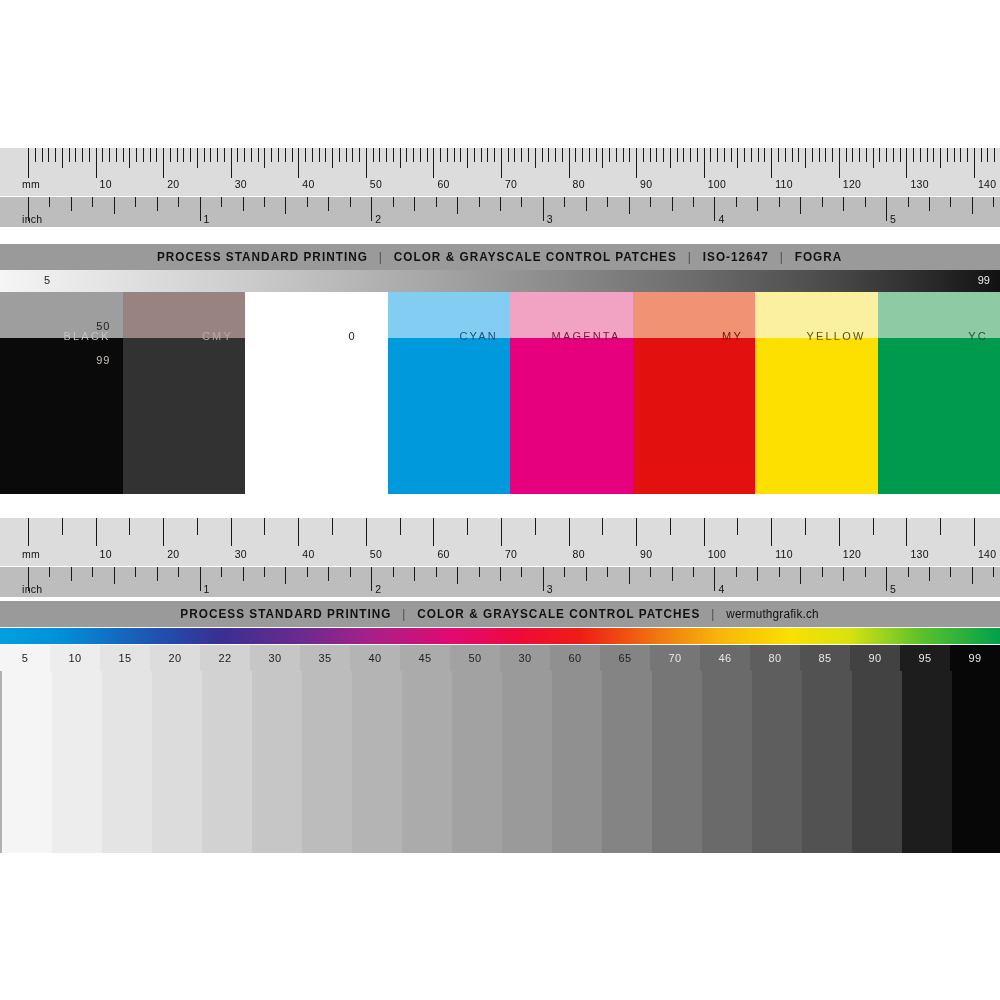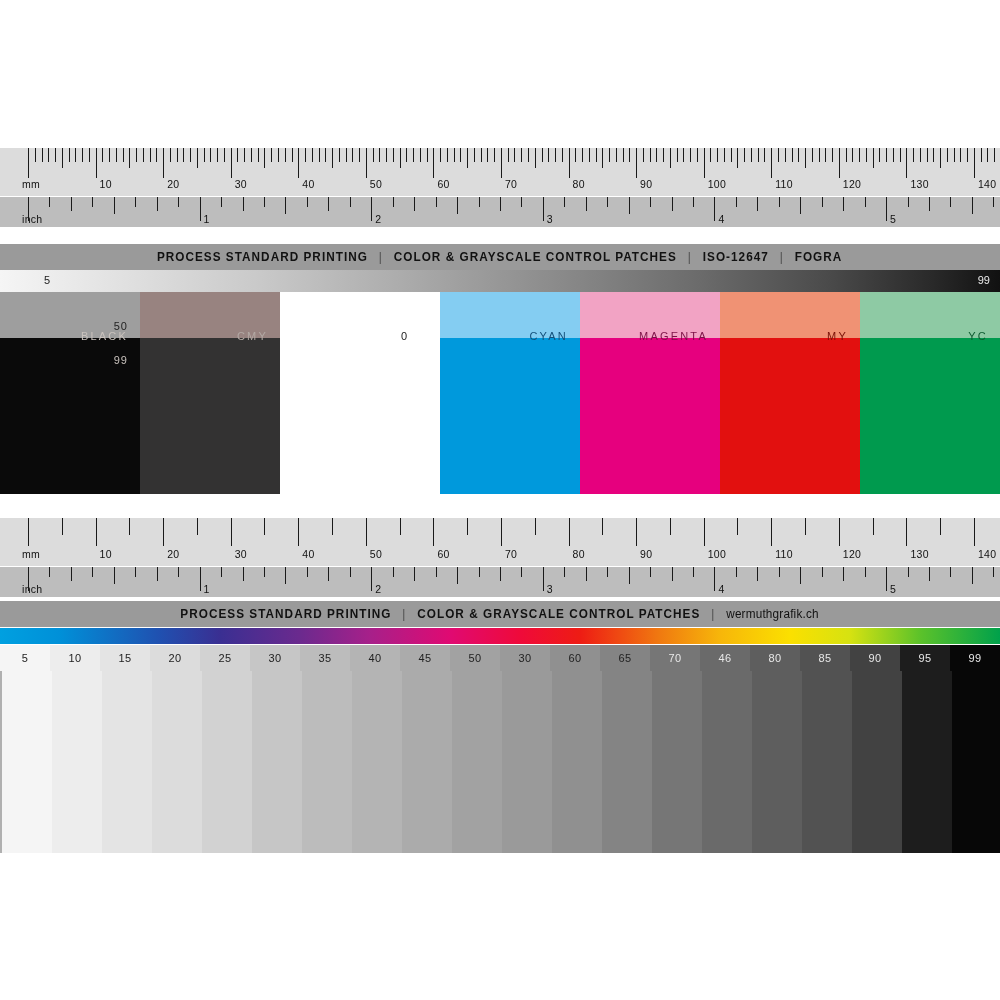--- a/index.html
+++ b/index.html
@@ -336,20 +336,25 @@
       <div class="patch" style="flex: 1 1 0px;">
         <div class="tint" style="background: rgb(242, 163, 196);"></div>
         <div class="solid" style="background: rgb(230, 0, 126);"></div>
         <span class="plabel" style="color: rgb(125, 18, 71);">MAGENTA</span>
       </div>
       <div class="patch" style="flex: 1 1 0px;">
         <div class="tint" style="background: rgb(240, 146, 116);"></div>
         <div class="solid" style="background: rgb(226, 16, 15);"></div>
         <span class="plabel" style="color: rgb(122, 18, 8);">MY</span>
       </div>
+      <div class="patch" style="flex: 1 1 0px;">
+        <div class="tint" style="background: rgb(251, 240, 160);"></div>
+        <div class="solid" style="background: rgb(253, 223, 0);"></div>
+        <span class="plabel" style="color: rgb(94, 82, 6);">YELLOW</span>
+      </div>
       <div class="patch" style="flex: 1 1 0px; border-radius: 32px;">
         <div class="tint" style="background: rgb(142, 202, 164);"></div>
         <div class="solid" style="background: rgb(0, 154, 78);"></div>
         <span class="plabel" style="color: rgb(13, 91, 48);">YC</span>
       </div>
     </div>
 
   <div class="ruler-block" style="top:518px;">
     <div class="ruler-mm" id="mm-bot">
         <span class="rlab unitlab mmlab" style="left: 22px;">mm</span>
@@ -463,21 +468,21 @@
     </span>
   </div>
 
   <div class="rainbow" style="top:628px;"></div>
 
   <div class="stepnums" id="stepnums" style="top:645px;">
       <div class="stepnum" style="color: rgb(34, 34, 34); background: rgb(245, 245, 245);">5</div>
       <div class="stepnum" style="color: rgb(34, 34, 34); background: rgb(237, 237, 237);">10</div>
       <div class="stepnum" style="color: rgb(34, 34, 34); background: rgb(228, 228, 228);">15</div>
       <div class="stepnum" style="color: rgb(34, 34, 34); background: rgb(220, 220, 220);">20</div>
-      <div class="stepnum" style="color: rgb(34, 34, 34); background: rgb(210, 210, 210);">25</div>
+      <div class="stepnum" style="color: rgb(34, 34, 34); background: rgb(210, 210, 210);">22</div>
       <div class="stepnum" style="color: rgb(34, 34, 34); background: rgb(198, 198, 198);">30</div>
       <div class="stepnum" style="color: rgb(34, 34, 34); background: rgb(188, 188, 188);">35</div>
       <div class="stepnum" style="color: rgb(34, 34, 34); background: rgb(180, 180, 180);">40</div>
       <div class="stepnum" style="color: rgb(34, 34, 34); background: rgb(171, 171, 171);">45</div>
       <div class="stepnum" style="color: rgb(34, 34, 34); background: rgb(162, 162, 162);">50</div>
       <div class="stepnum" style="color: rgb(34, 34, 34); background: rgb(154, 154, 154);">30</div>
       <div class="stepnum" style="color: rgb(34, 34, 34); background: rgb(144, 144, 144);">60</div>
       <div class="stepnum" style="color: rgb(34, 34, 34); background: rgb(132, 132, 132);">65</div>
       <div class="stepnum" style="color: rgb(232, 232, 232); background: rgb(118, 118, 118);">70</div>
       <div class="stepnum" style="color: rgb(232, 232, 232); background: rgb(106, 106, 106);">46</div>

